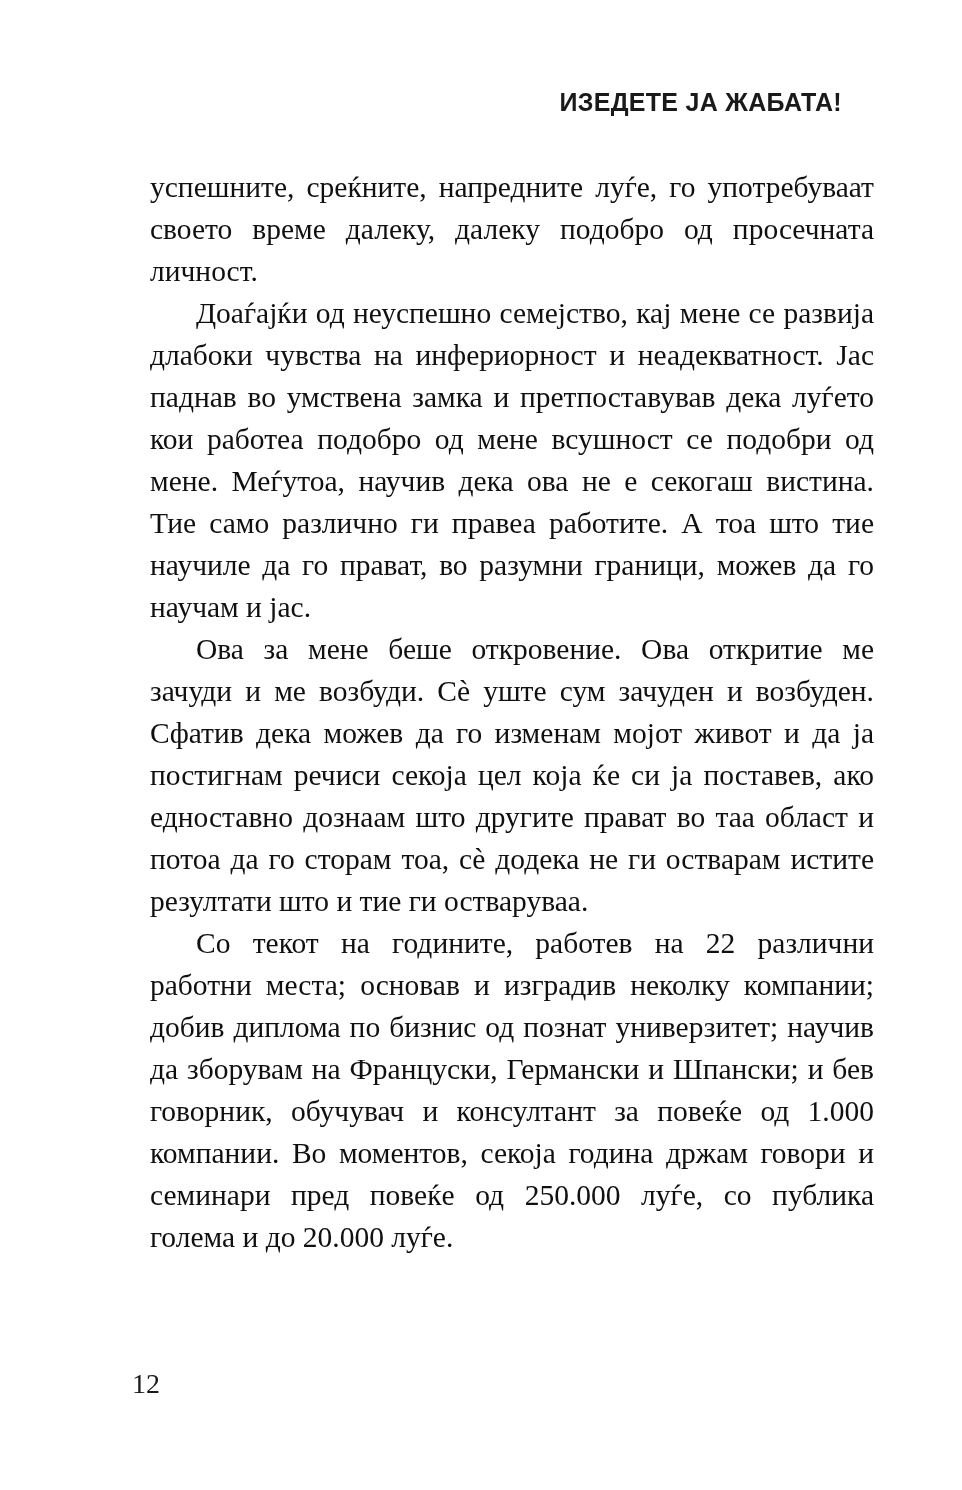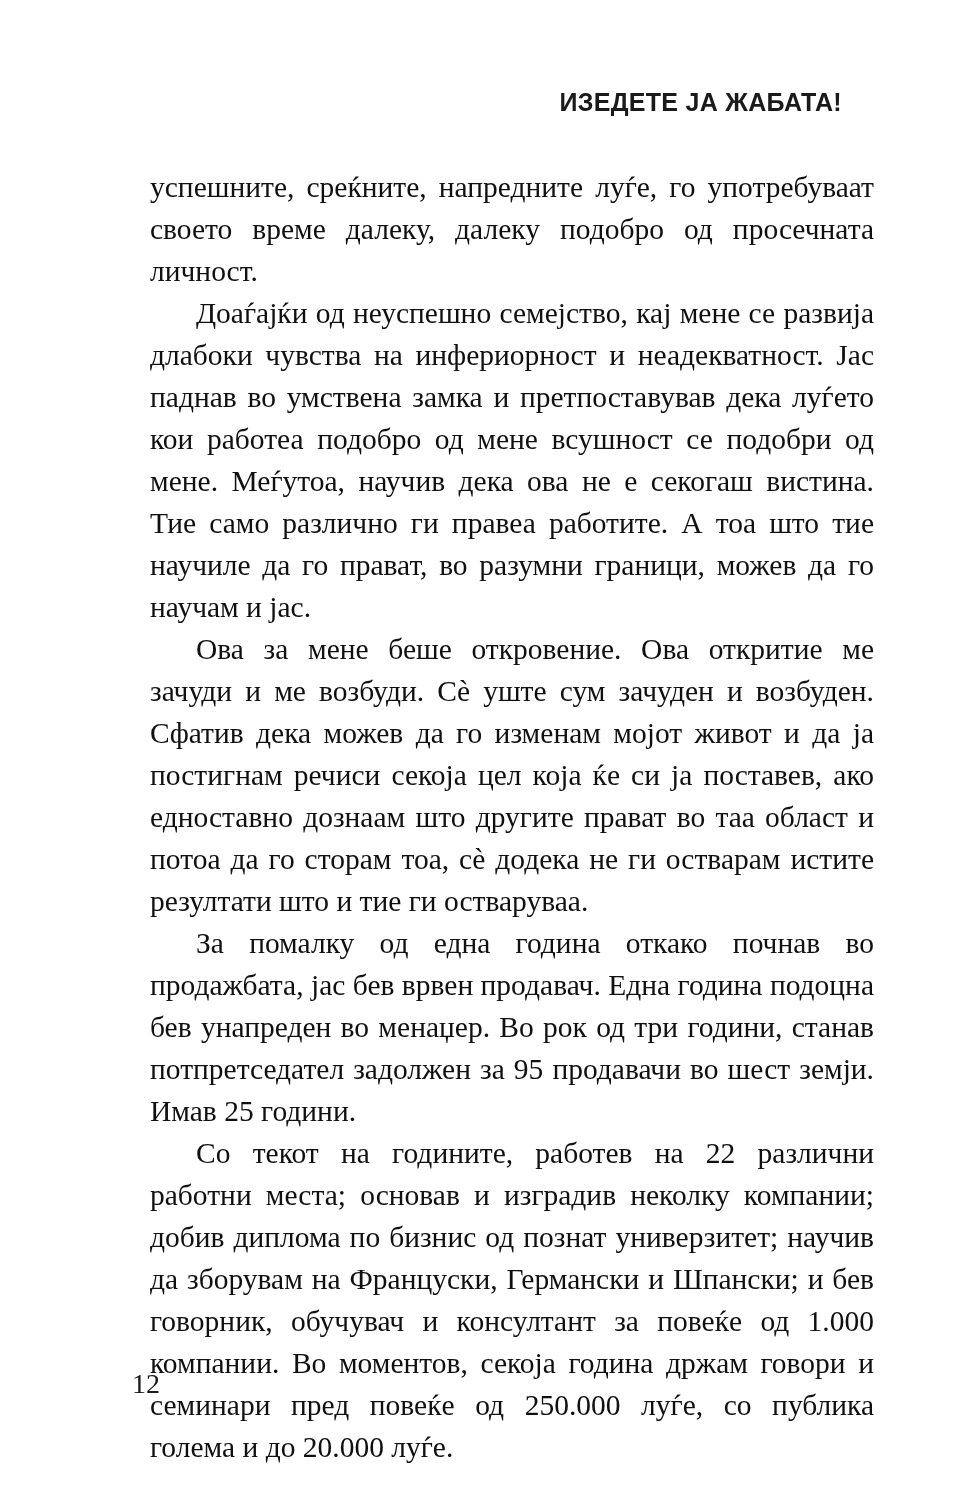--- a/index.html
+++ b/index.html
@@ -63,19 +63,18 @@
 <body>
 
 <div class="page">
 
   <div class="running-head">ИЗЕДЕТЕ ЈА ЖАБАТА!</div>
 
   <div class="body-column">
     <p class="para">успешните, среќните, напредните луѓе, го употребуваат своето време далеку, далеку подобро од просечната личност.</p>
     <p class="para indented">Доаѓајќи од неуспешно семејство, кај мене се развија длабоки чувства на инфериорност и неадекватност. Јас паднав во умствена замка и претпоставував дека луѓето кои работеа подобро од мене всушност се подобри од мене. Меѓутоа, научив дека ова не е секогаш вистина. Тие само различно ги правеа работите. А тоа што тие научиле да го прават, во разумни граници, можев да го научам и јас.</p>
     <p class="para indented">Ова за мене беше откровение. Ова откритие ме зачуди и ме возбуди. Сѐ уште сум зачуден и возбуден. Сфатив дека можев да го изменам мојот живот и да ја постигнам речиси секоја цел која ќе си ја поставев, ако едноставно дознаам што другите прават во таа област и потоа да го сторам тоа, сѐ додека не ги остварам истите резултати што и тие ги остваруваа.</p>
-    <p class="para indented">За помалку од една година откако почнав во продажбата, јас бев врвен продавач. Една година подоцна бев унапреден во менаџер. Во рок од три години, станав потпретседател задолжен за 95 продавачи во шест земји. Имав 25 години.</p>
     <p class="para indented">Со текот на годините, работев на 22 различни работни места; основав и изградив неколку компании; добив диплома по бизнис од познат универзитет; научив да зборувам на Француски, Германски и Шпански; и бев говорник, обучувач и консултант за повеќе од 1.000 компании. Во моментов, секоја година држам говори и семинари пред повеќе од 250.000 луѓе, со публика голема и до 20.000 луѓе.</p>
   </div>
 
   <div class="page-number">12</div>
 
 </div>
 
 </body></html>

